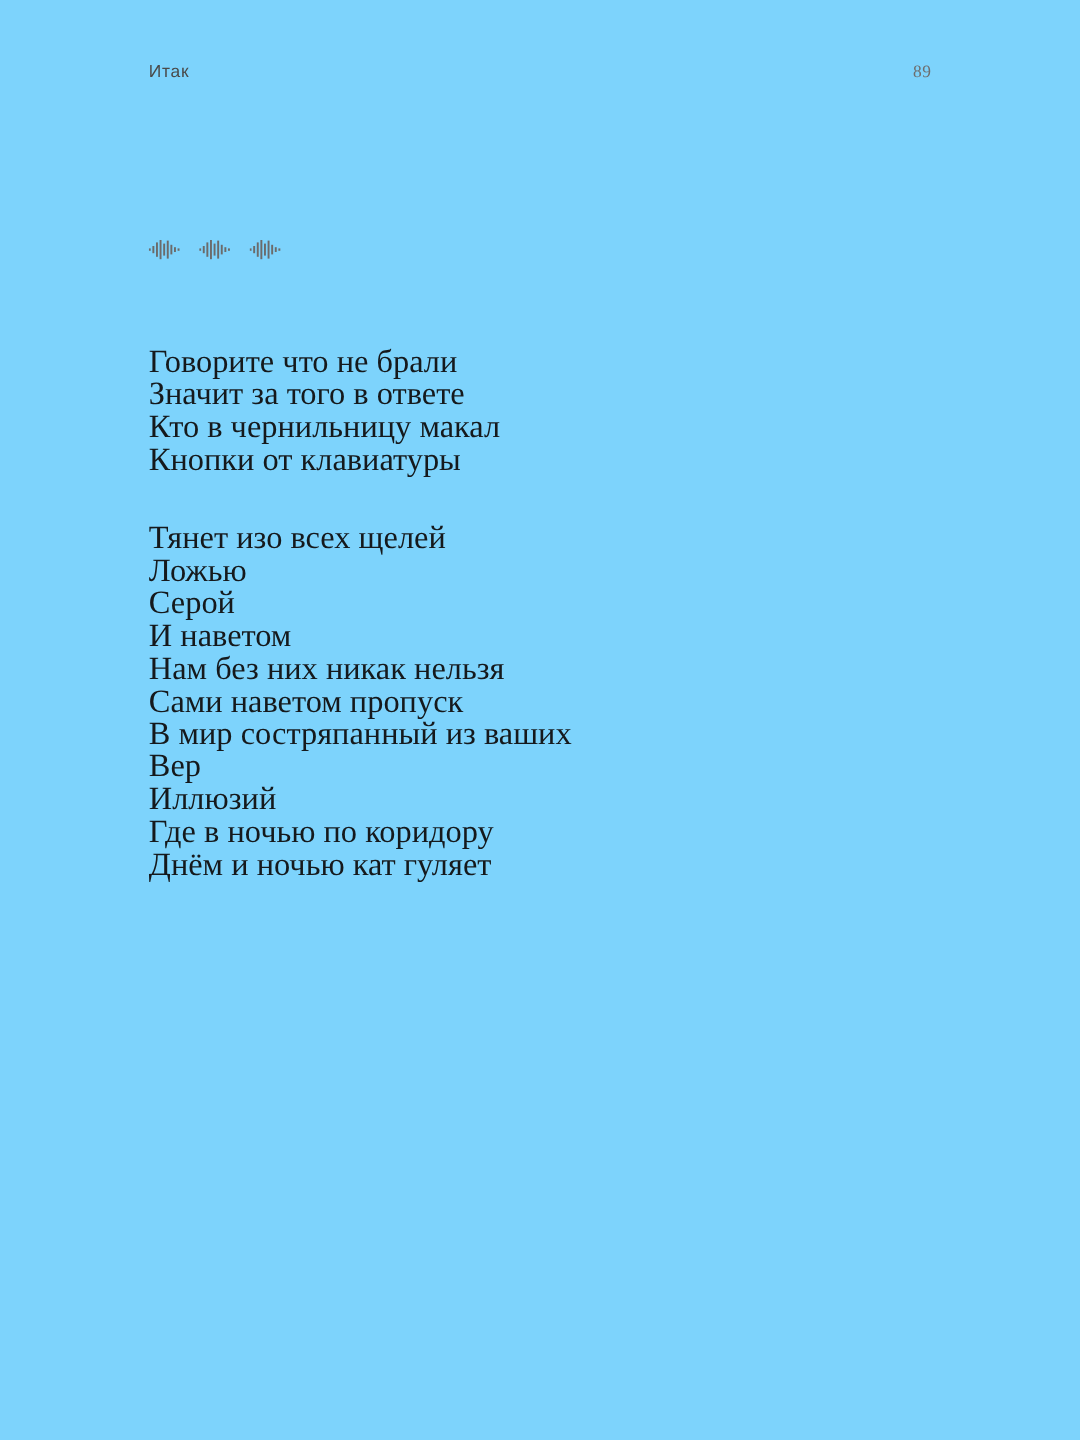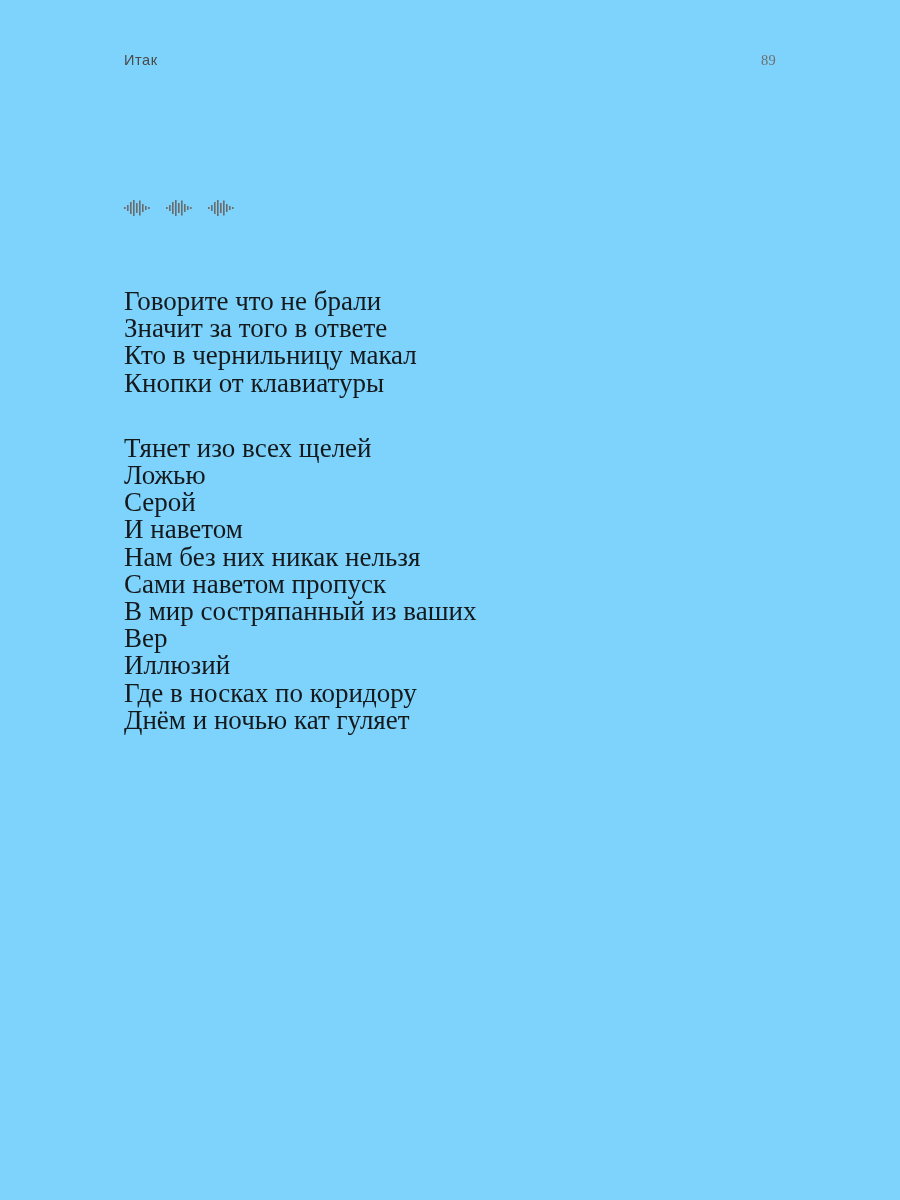--- a/index.html
+++ b/index.html
@@ -150,19 +150,19 @@
     <div class="stanza">
       <div class="line">Тянет изо всех щелей</div>
       <div class="line">Ложью</div>
       <div class="line">Серой</div>
       <div class="line">И наветом</div>
       <div class="line">Нам без них никак нельзя</div>
       <div class="line">Сами наветом пропуск</div>
       <div class="line">В мир состряпанный из ваших</div>
       <div class="line">Вер</div>
       <div class="line">Иллюзий</div>
-      <div class="line">Где в носках по коридору</div>
+      <div class="line">Где в ночью по коридору</div>
       <div class="line">Днём и ночью кат гуляет</div>
     </div>
 
   </div>
 
 </div>
 
 </body></html>

